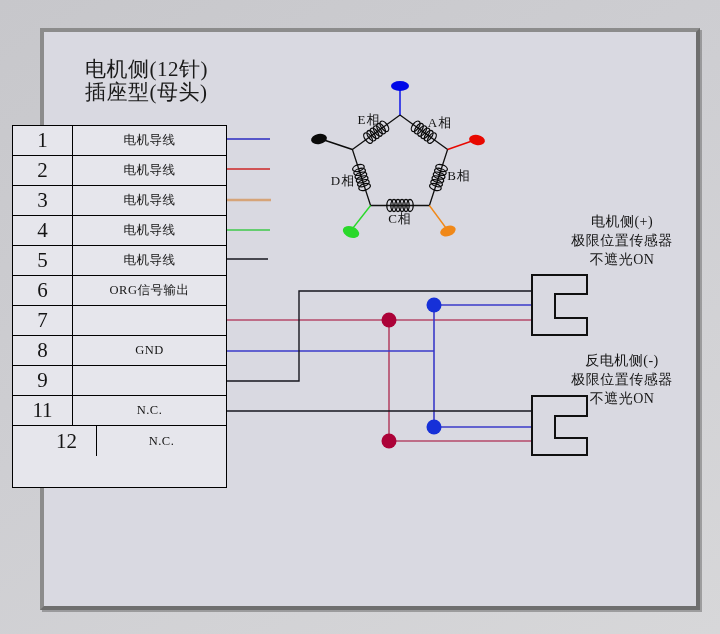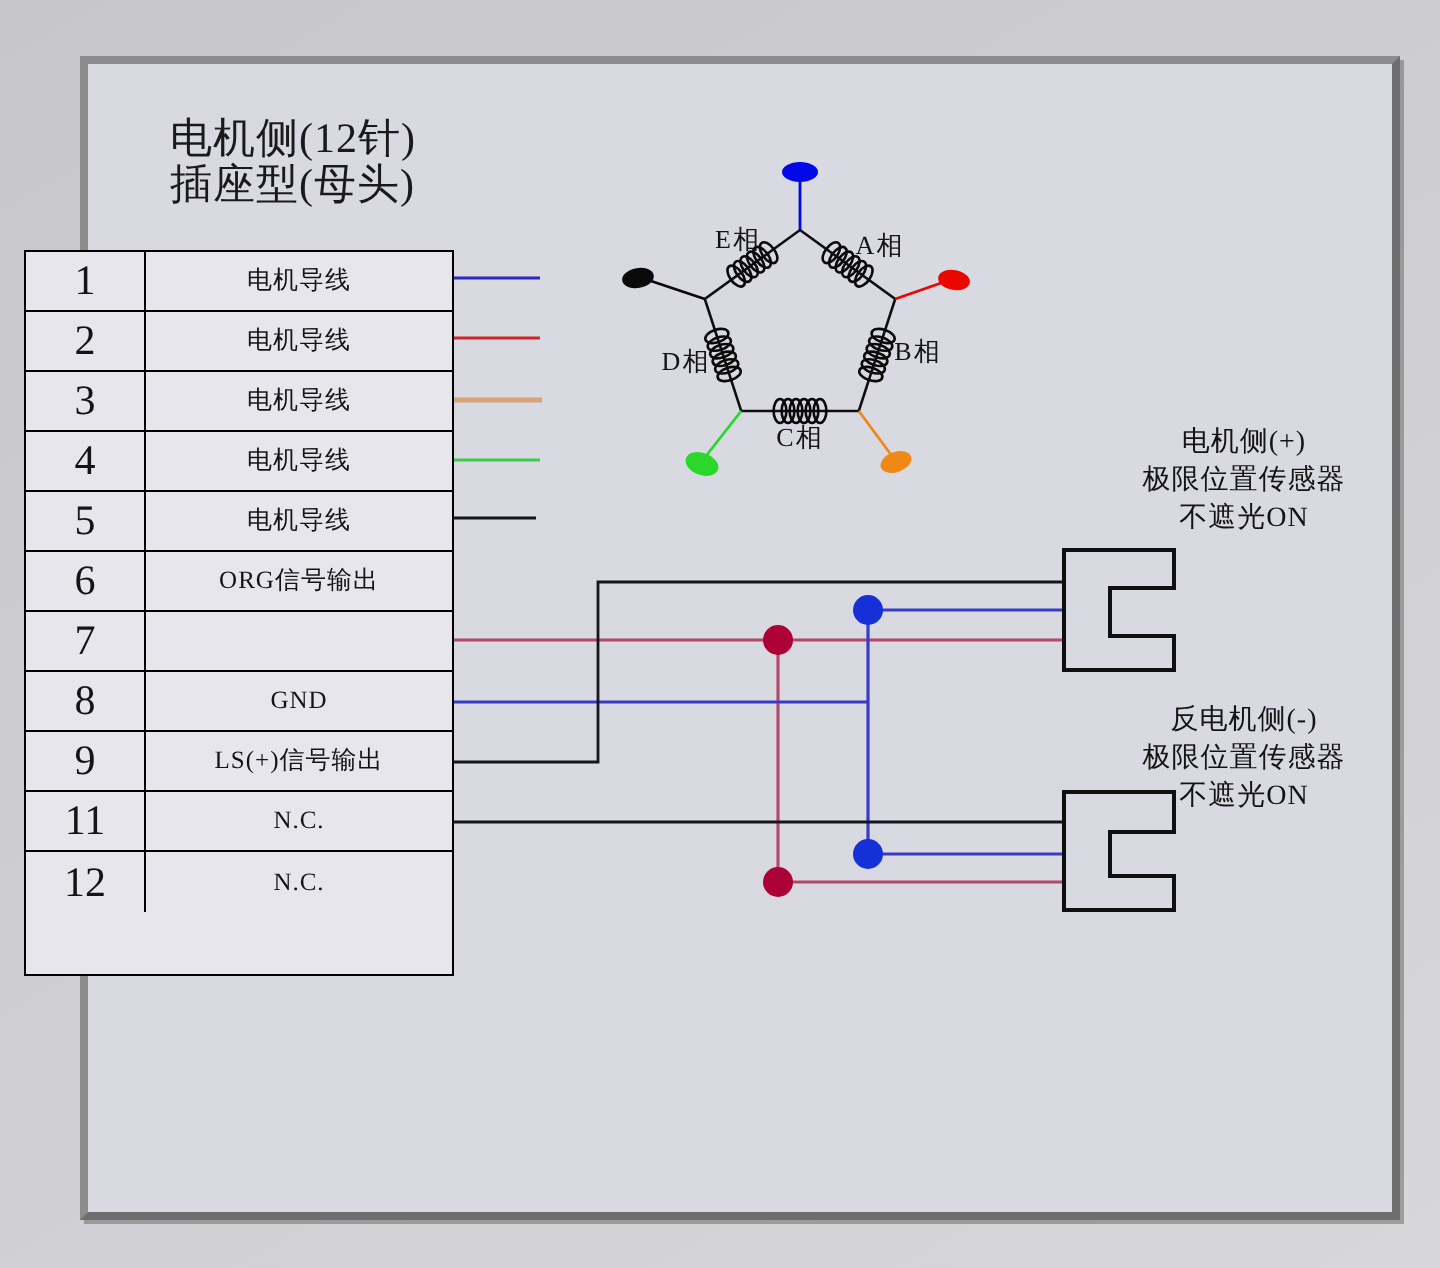--- a/index.html
+++ b/index.html
@@ -16,21 +16,21 @@
   }
   .title{
     position:absolute;left:85px;top:58px;font-size:21px;line-height:23px;
     letter-spacing:.5px;color:#1a1a1a;z-index:4;
   }
   .pin-table{
     position:absolute;left:12px;top:125px;width:215px;height:363px;
     box-sizing:border-box;border:1.5px solid #000;background:#e6e6ec;z-index:5;
   }
   .pin-row{display:flex;height:30px;box-sizing:border-box;border-bottom:1.5px solid #000;}
-  .pin-row:last-child{border-bottom:none;}
+  .pin-row:last-child{border-bottom:none;padding-left:24px;}
   .cell-pin{
     flex:0 0 60px;box-sizing:border-box;border-right:1.5px solid #000;
     display:flex;align-items:center;justify-content:center;
     font-size:21px;line-height:21px;
   }
   .cell-label{
     flex:1;display:flex;align-items:center;justify-content:center;
     font-size:12.5px;letter-spacing:.5px;
   }
   svg.overlay{position:absolute;left:0;top:0;z-index:3;}
@@ -82,21 +82,20 @@
     </div>
     <div class="pin-row">
       <div class="cell-pin">7</div>
     </div>
     <div class="pin-row">
       <div class="cell-pin">8</div>
       <div class="cell-label">GND</div>
     </div>
     <div class="pin-row">
       <div class="cell-pin">9</div>
-      <div class="cell-label">LS(+)信号输出</div>
     </div>
     <div class="pin-row">
       <div class="cell-pin">11</div>
       <div class="cell-label">N.C.</div>
     </div>
     <div class="pin-row">
       <div class="cell-pin">12</div>
       <div class="cell-label">N.C.</div>
     </div>
   </div>

